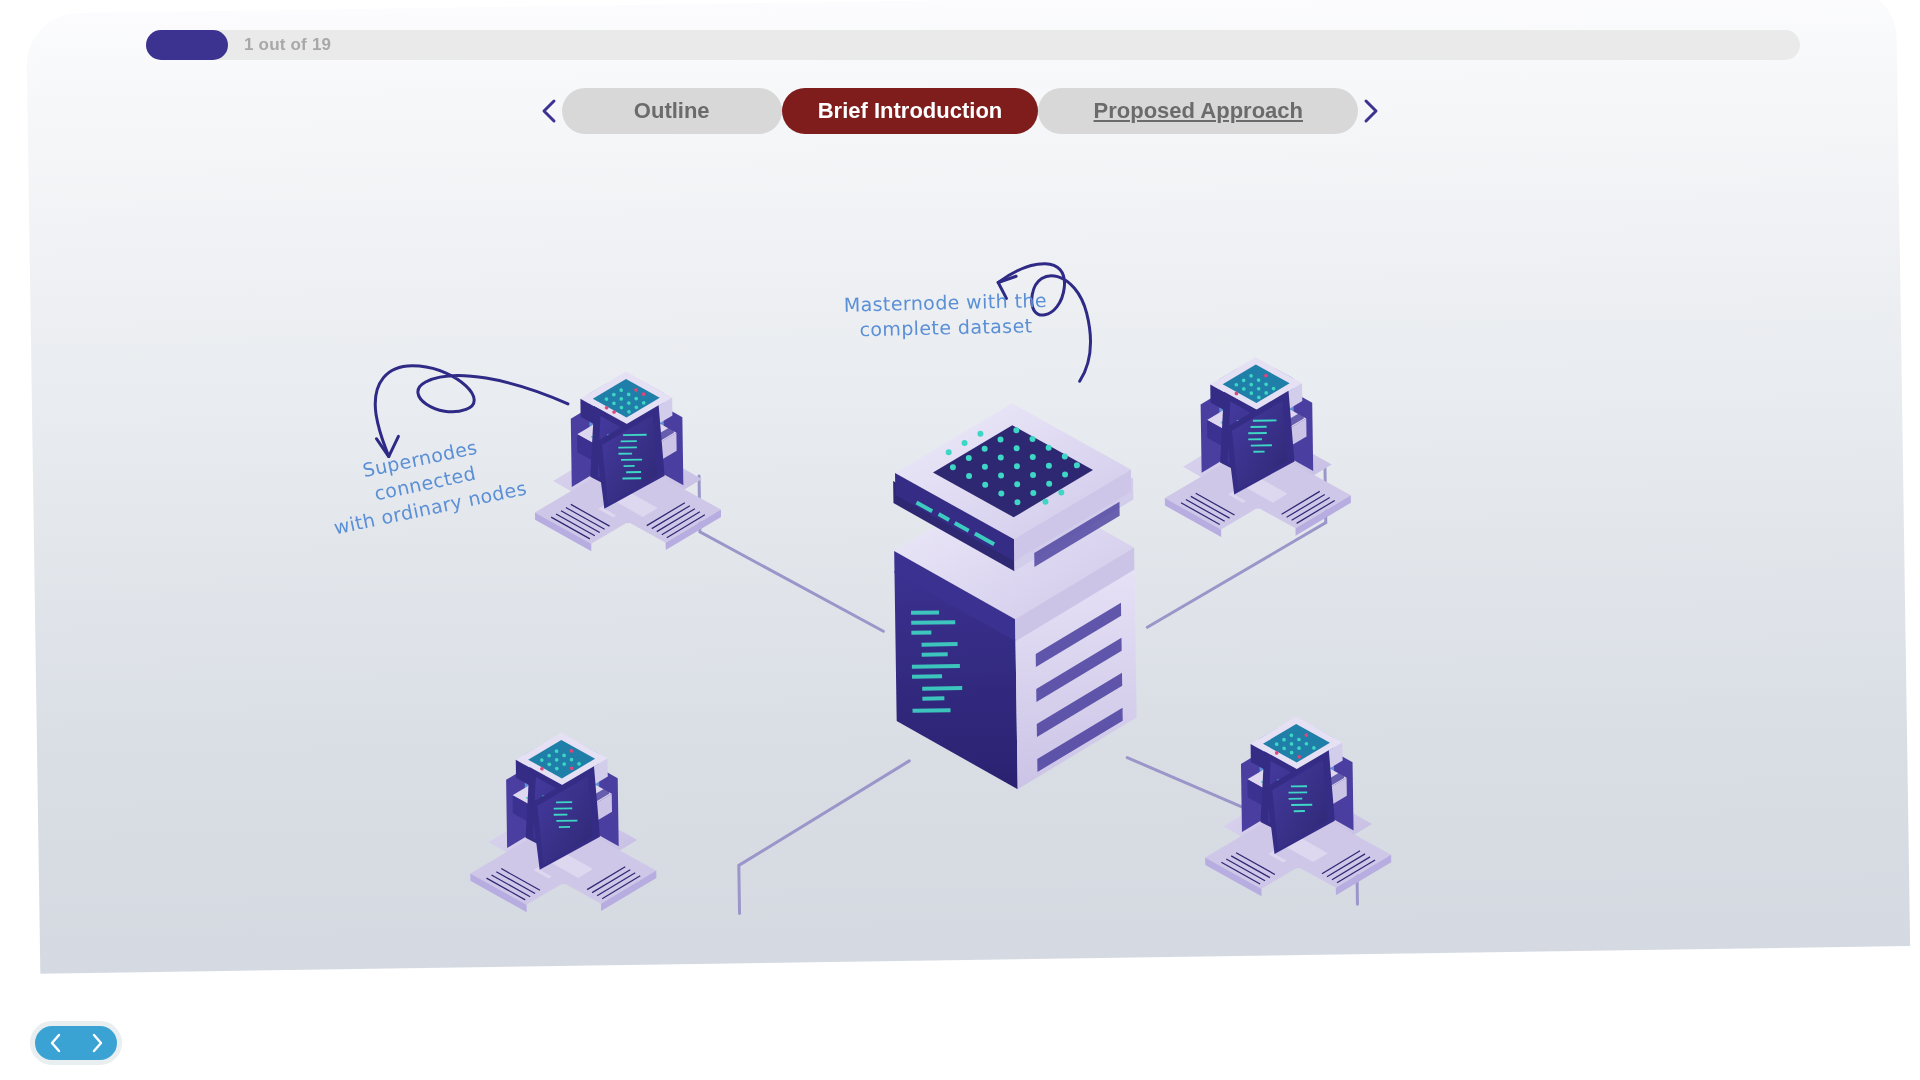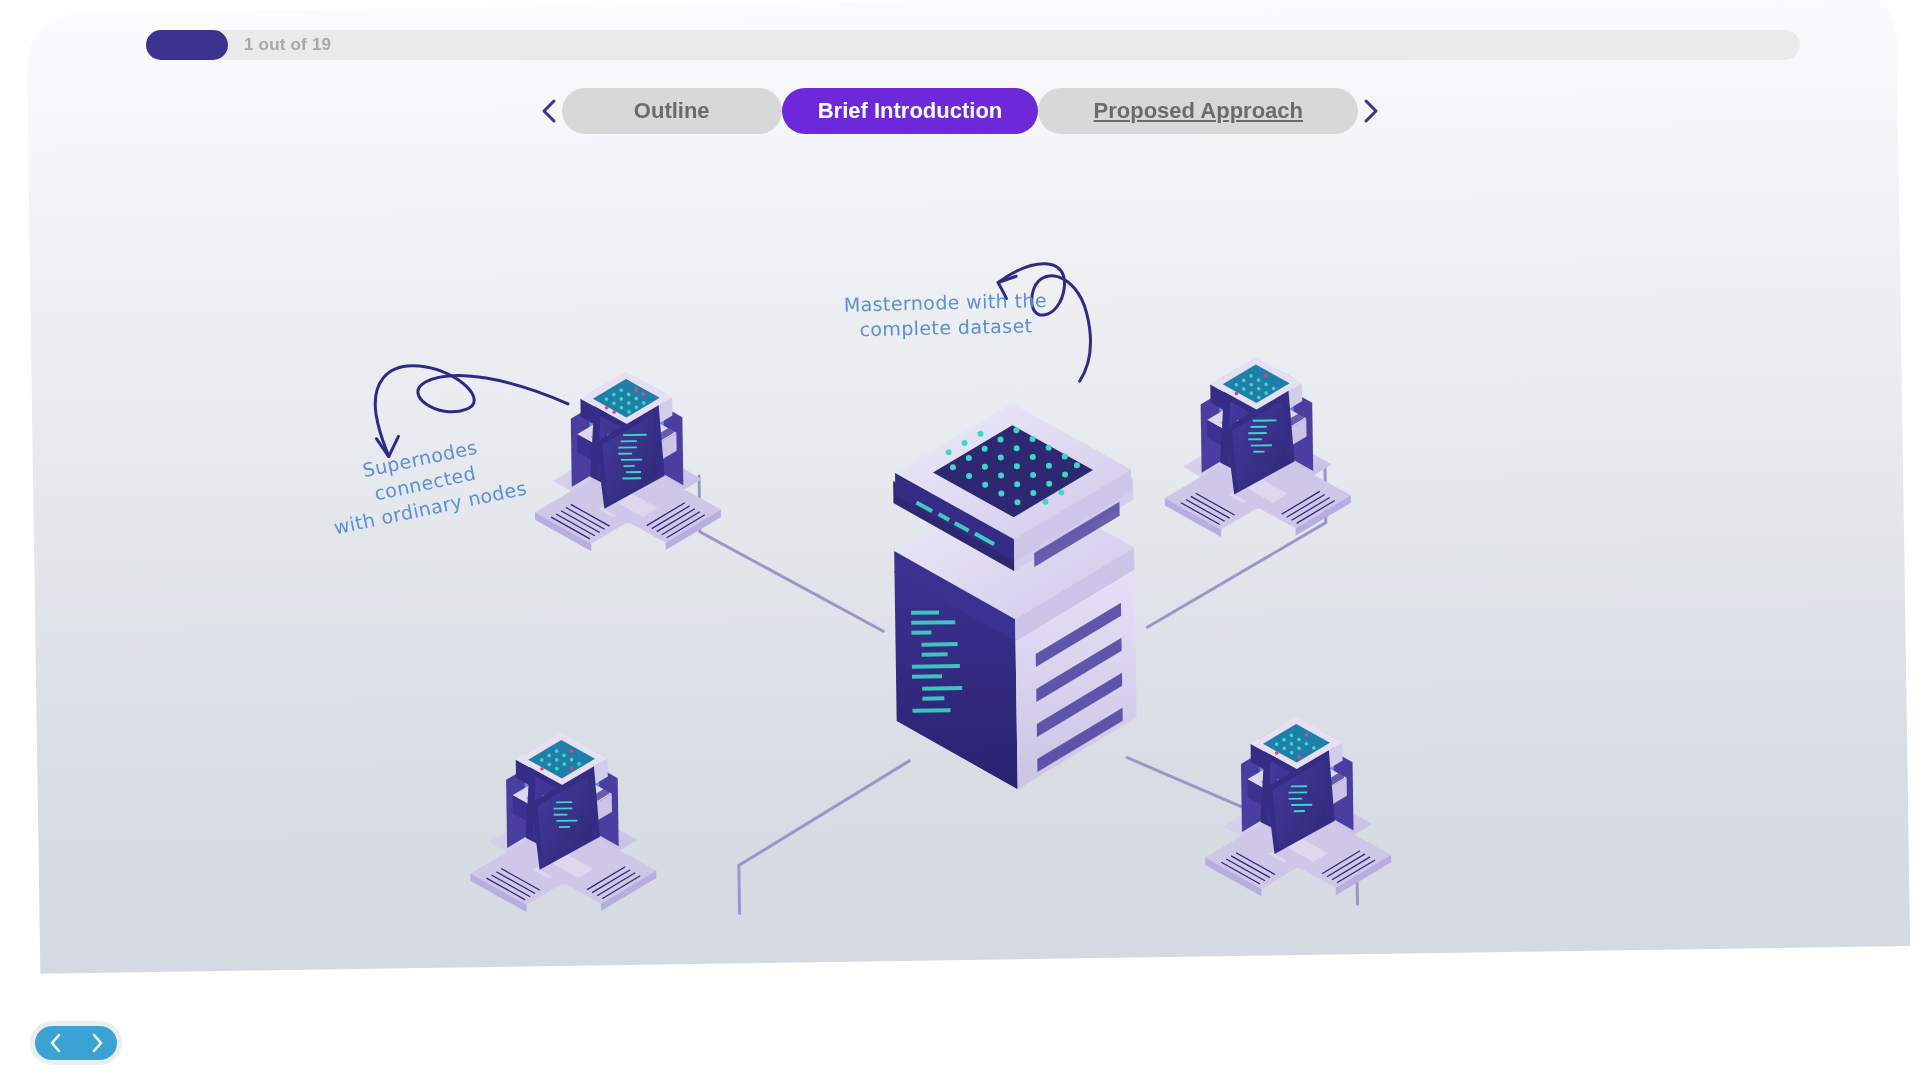--- a/index.html
+++ b/index.html
@@ -106,21 +106,21 @@
     font-weight: bold;
     display: flex;
     align-items: center;
     justify-content: center;
     cursor: pointer;
     white-space: nowrap;
     box-sizing: border-box;
   }
   .tab.tab-wide { min-width: 320px; text-decoration: underline; }
   .tab.active {
-    background: #6d28d9;
+    background: #7f1d1d;
     color: #ffffff;
   }
 
   
   .diagram {
     position: absolute;
     left: 0;
     top: 150px;
     width: 1870px;
     height: 810px;

